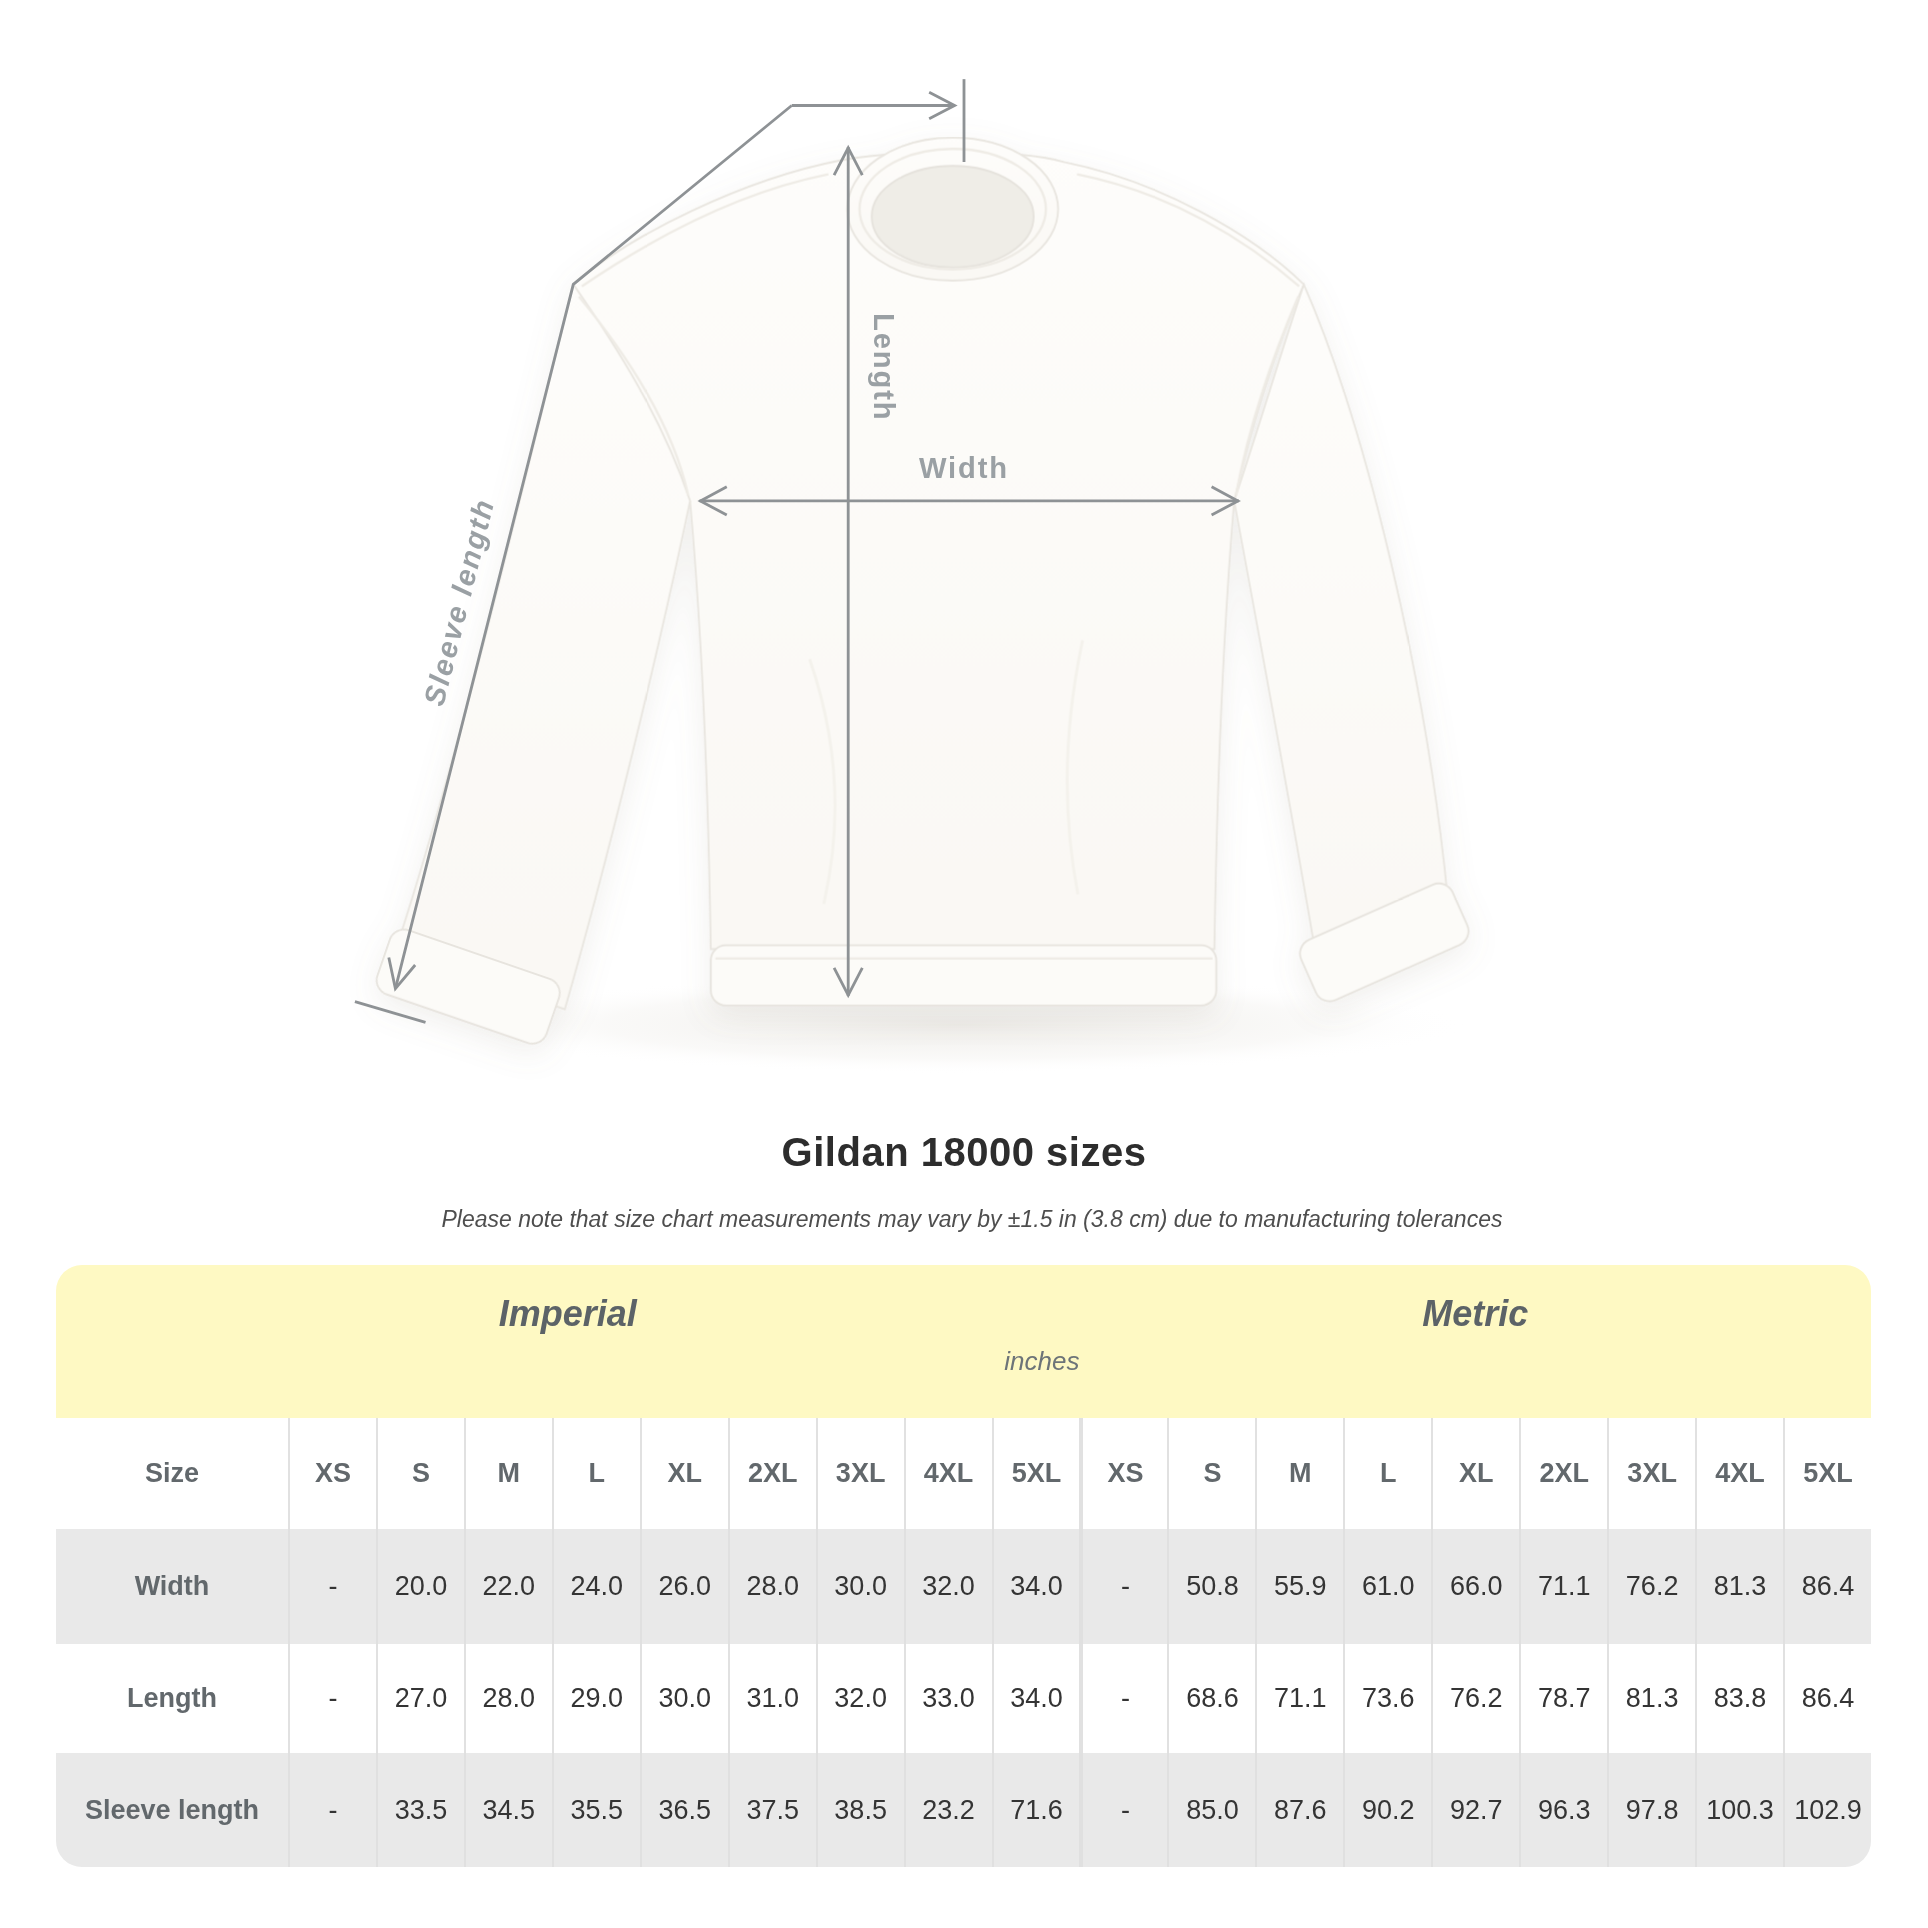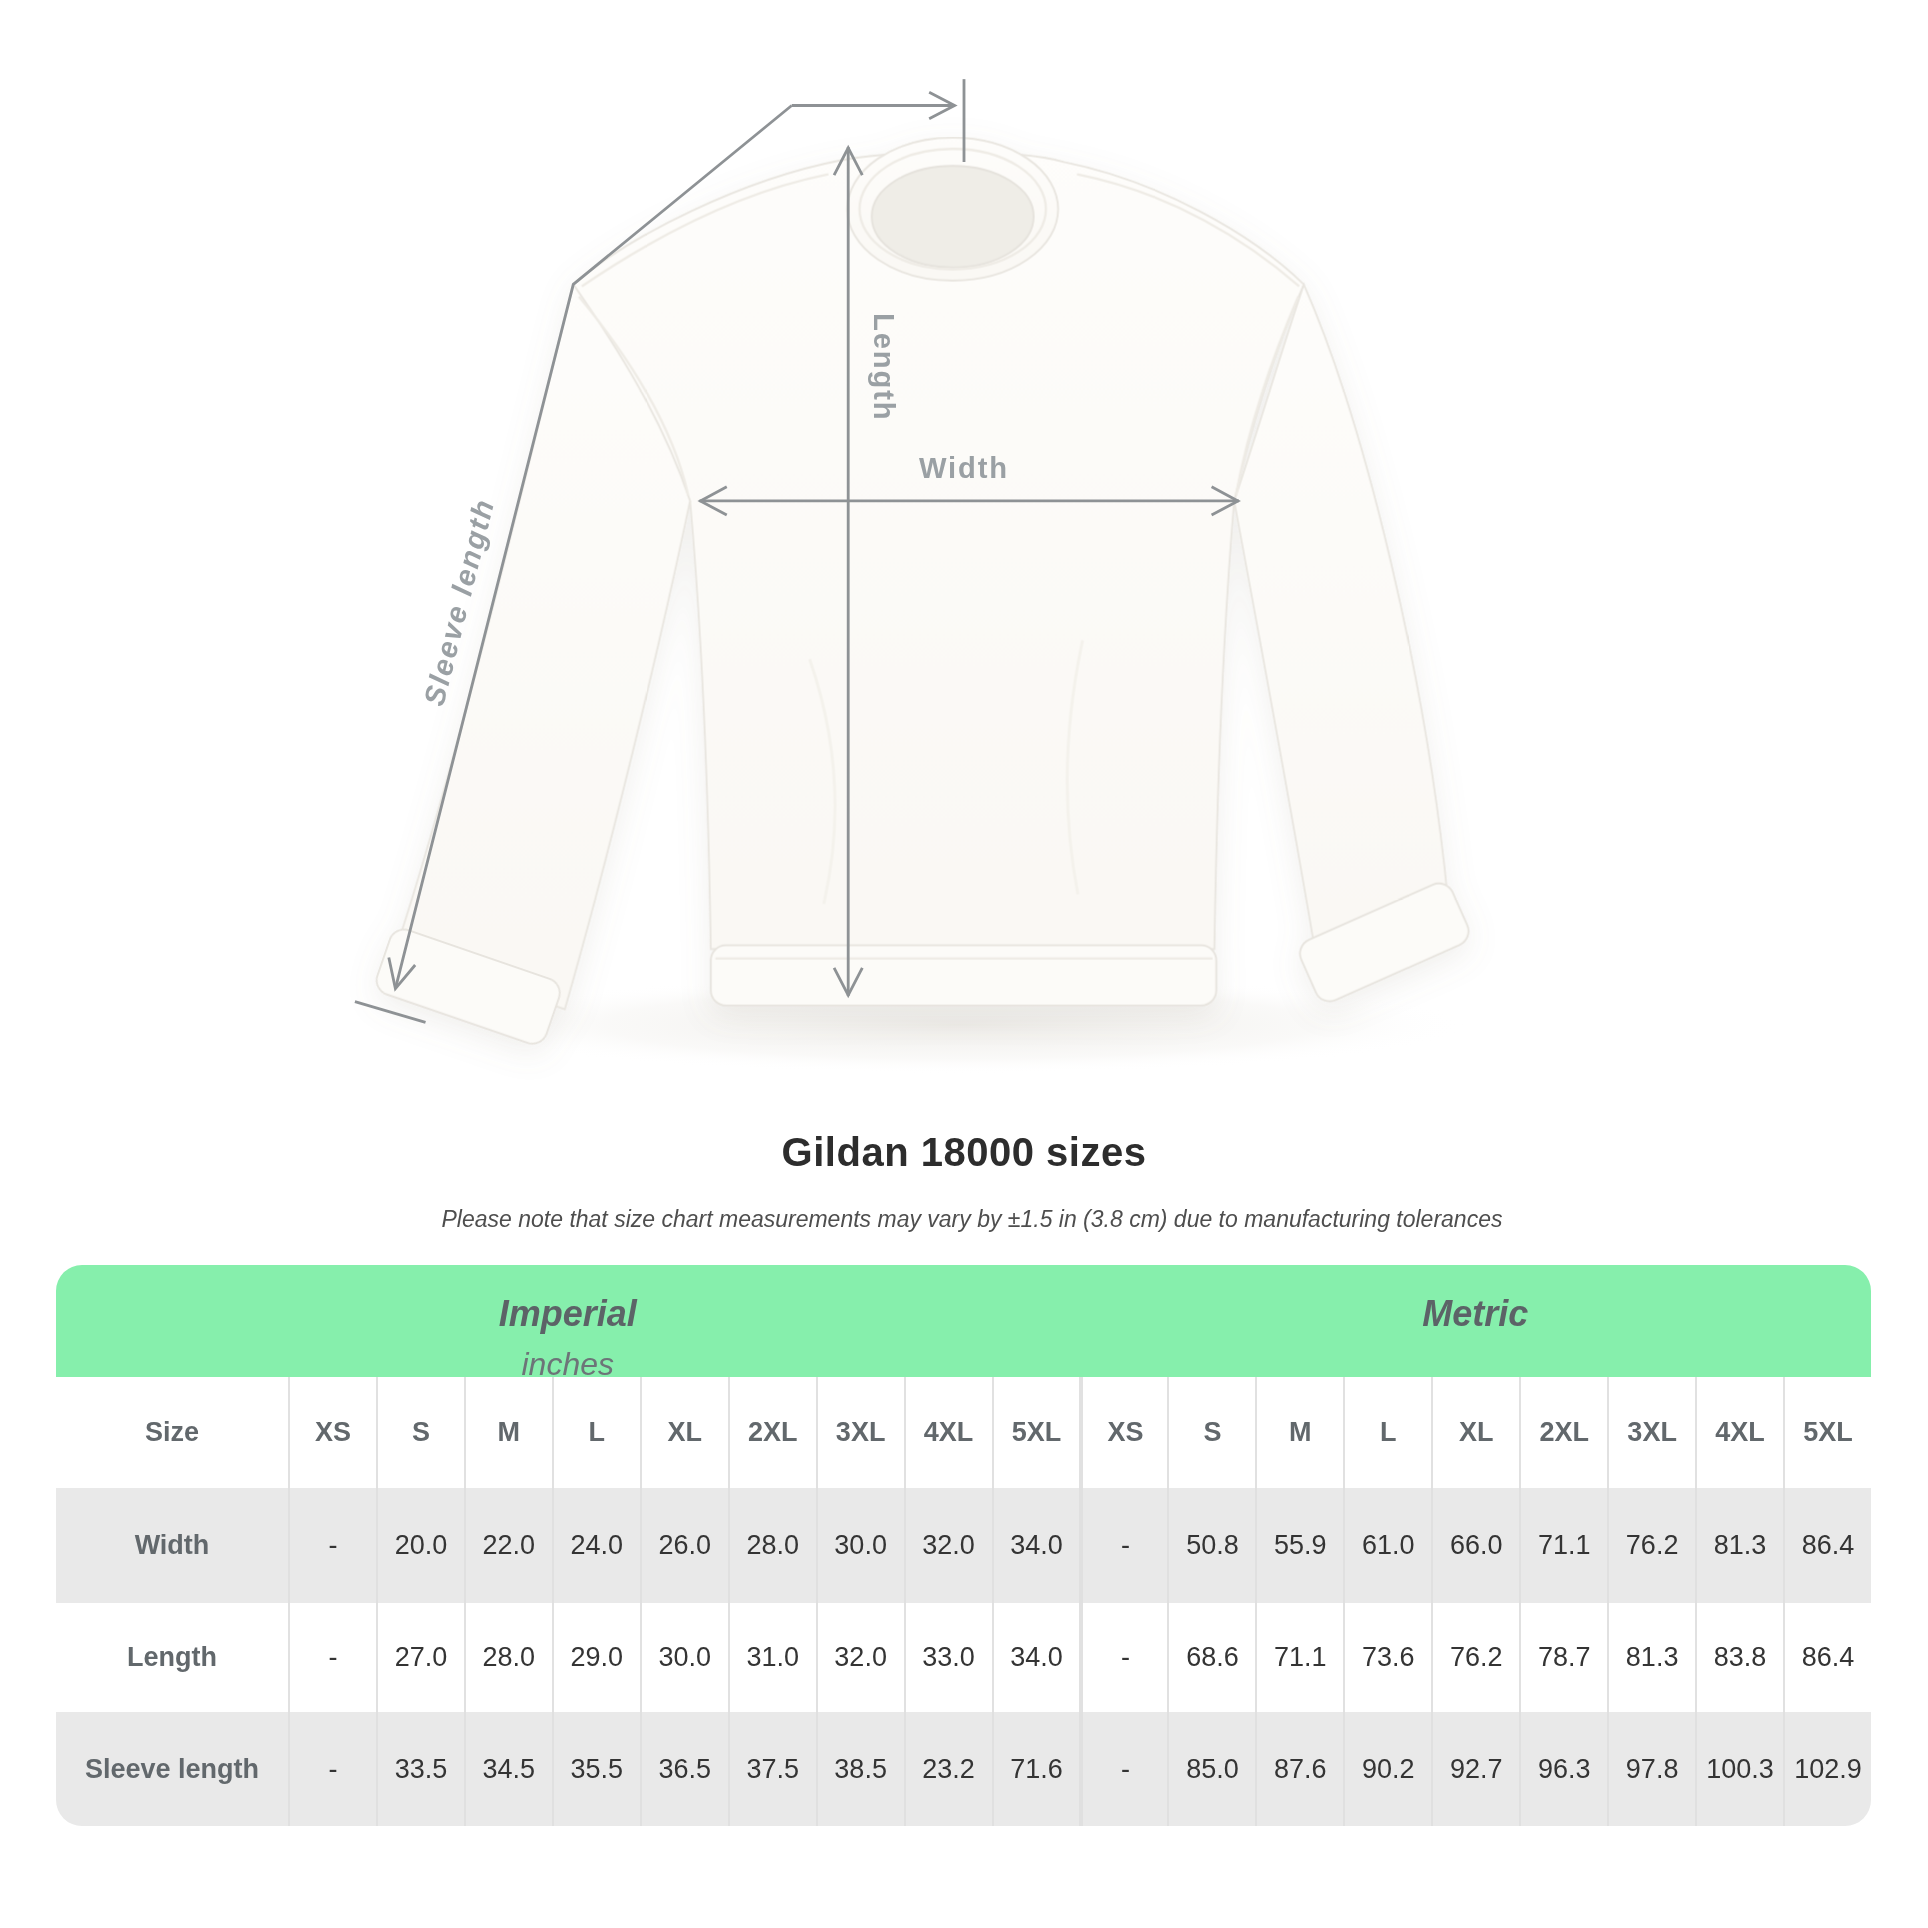--- a/index.html
+++ b/index.html
@@ -18,26 +18,26 @@
   .seam{stroke:#efece6;stroke-width:2.5;fill:none;}
   .fold{stroke:#f4f2ec;stroke-width:3;fill:none;}
   
   .title{position:absolute;top:1130px;left:0;width:100%;margin:0;text-align:center;
          font-size:40px;font-weight:bold;color:#2d2d2d;letter-spacing:0.5px;}
   .subtitle{position:absolute;top:1198px;left:0;width:100%;margin:8px;text-align:center;
             font-size:23px;font-style:italic;color:#4e4e4e;}
   
   .size-table{position:absolute;left:56px;top:1265px;width:1815px;
               border-radius:26px;overflow:hidden;}
-  .unit-band{height:112px;background:#86efac;display:flex;}
+  .unit-band{height:153px;background:#fef9c3;display:flex;}
   .unit-half{box-sizing:border-box;padding-top:28px;}
   .unit-left{width:1024px;}
   .unit-right{width:792px;}
   .unit-name{font-size:36px;font-weight:bold;font-style:italic;color:#5c6367;text-align:center;}
-  .unit-sub{font-size:32px;font-style:italic;color:#6d7478;text-align:center;margin-top:11.3px;}
+  .unit-sub{font-size:26px;font-style:italic;color:#6d7478;text-align:right;margin-top:11.3px;}
   .trow{display:grid;grid-template-columns:232px repeat(18,1fr);}
   .row-white{background:#ffffff;--sep:#e1e1e1;}
   .row-gray{background:#e9e9e9;--sep:#e0e0e0;}
   .row-size{height:111px;}
   .row-0{height:115px;}
   .row-1{height:109px;}
   .row-2{height:114px;}
   .cell{border-left:2.8px solid var(--sep);display:flex;align-items:center;justify-content:center;
         font-size:27px;color:#343434;}
   .cell:first-child{border-left:none;}

